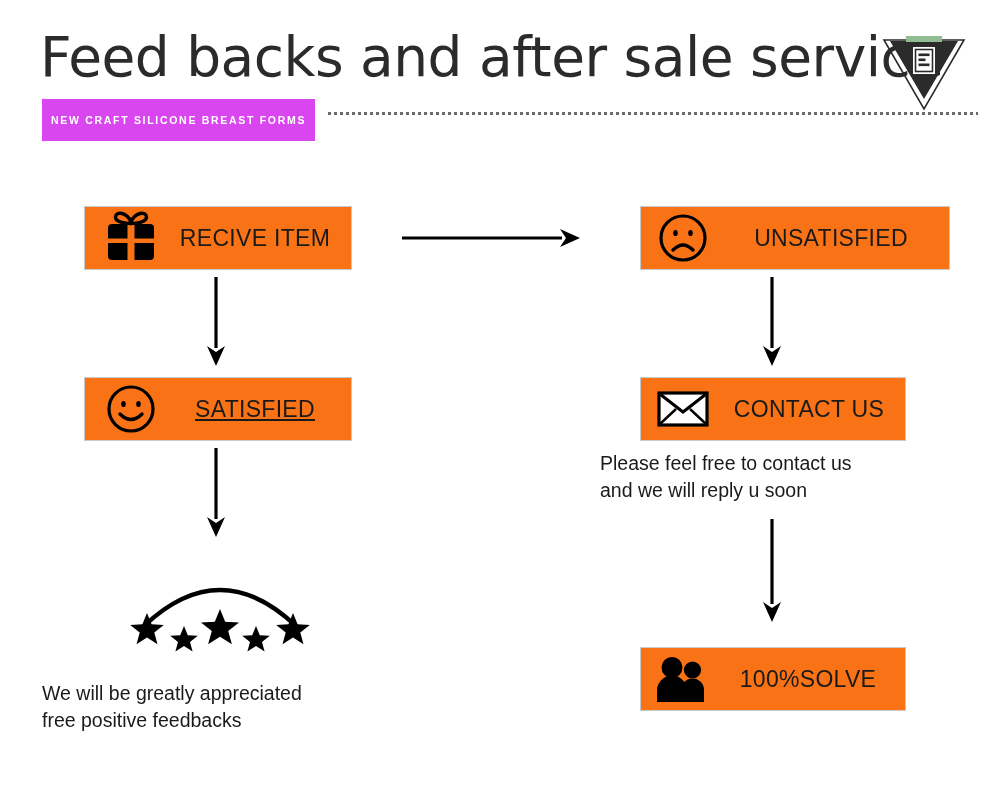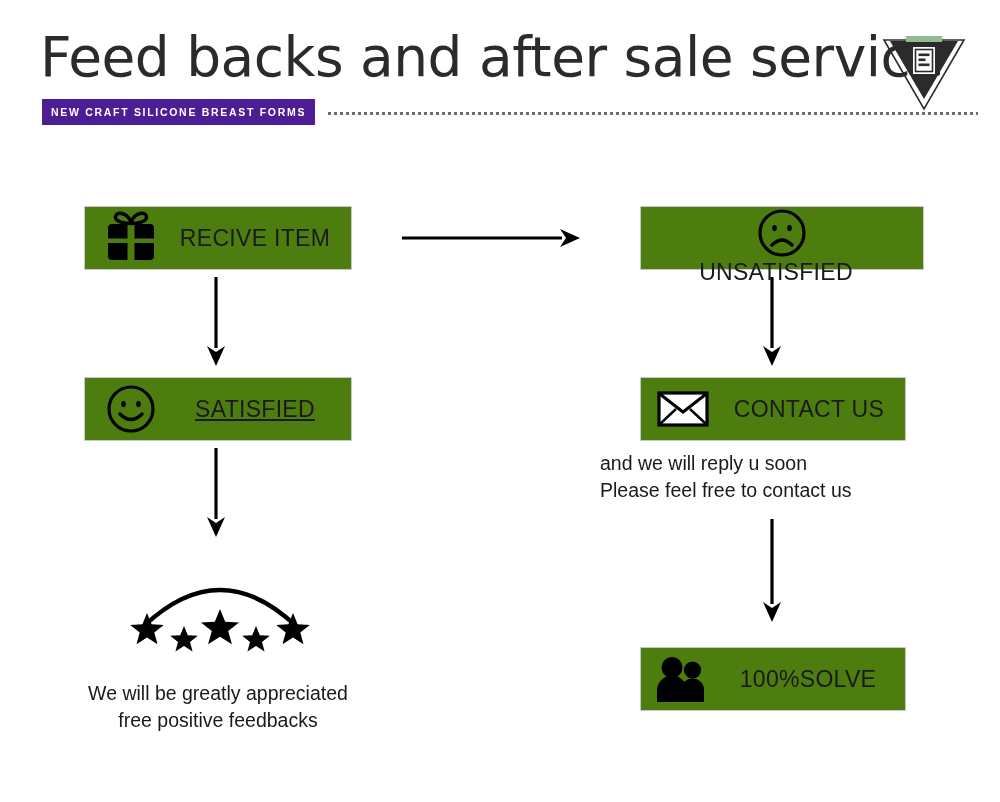--- a/index.html
+++ b/index.html
@@ -33,22 +33,22 @@
     color: #2b2b2b;
     white-space: nowrap;
     line-height: 1;
     font-family: "DejaVu Sans", sans-serif;
   }
   #subtitle-banner {
     position: absolute;
     left: 42px;
     top: 99px;
     height: 18px;
-    background: #4c1d95;
-    padding: 4px 9px;
+    background: #d946ef;
+    padding: 12px 9px;
     display: flex;
     align-items: center;
   }
   #subtitle-text {
     color: #ffffff;
     font-size: 10.5px;
     font-weight: bold;
     letter-spacing: 1.7px;
     white-space: nowrap;
     line-height: 1;
@@ -74,21 +74,21 @@
     top: 25px;
     width: 88px;
     height: 86px;
   }
   #logo svg { display: block; }
 
   
   .flow-box {
     position: absolute;
     border: 1px solid #c9c9c9;
-    background: #4d7c0f;
+    background: #f97316;
     box-sizing: border-box;
     display: flex;
     align-items: center;
   }
   .flow-box .box-icon {
     flex: 0 0 auto;
     display: flex;
     align-items: center;
     justify-content: center;
   }
@@ -98,21 +98,21 @@
     font-size: 23px;
     font-weight: 400;
     letter-spacing: 0.3px;
     color: #1a1a1a;
     font-family: "Liberation Sans", sans-serif;
     white-space: nowrap;
   }
 
   #box-receive-item { left: 84px;  top: 206px; width: 268px; height: 64px; }
   #box-satisfied    { left: 84px;  top: 377px; width: 268px; height: 64px; text-decoration: underline; }
-  #box-unsatisfied  { left: 640px; top: 206px; width: 284px; height: 64px; flex-direction: column; }
+  #box-unsatisfied  { left: 640px; top: 206px; width: 310px; height: 64px; }
   #box-contact-us   { left: 640px; top: 377px; width: 266px; height: 64px; }
   #box-solve        { left: 640px; top: 639px; width: 266px; height: 64px; margin-top: 8px; }
 
   #box-receive-item .box-icon { width: 92px; }
   #box-satisfied .box-icon    { width: 92px; }
   #box-unsatisfied .box-icon  { width: 84px; }
   #box-contact-us .box-icon   { width: 84px; }
   #box-solve .box-icon        { width: 84px; }
 
   #box-receive-item .box-label { padding-right: 18px; }
@@ -145,21 +145,20 @@
     position: absolute;
     font-size: 19.5px;
     line-height: 27px;
     color: #1a1a1a;
     font-family: "Liberation Sans", sans-serif;
   }
   #caption-feedback {
     left: 42px;
     top: 680px;
     width: 352px;
-    text-align: center;
   }
   #caption-contact {
     left: 600px;
     top: 450px;
     width: 340px;
     text-align: left;
   }
   .caption .cap-line { display: block; white-space: nowrap; }
 </style>
 </head>
@@ -294,22 +293,22 @@
       <rect x="2" y="4" width="48" height="32" fill="#ffffff" stroke="#000" stroke-width="3.2"></rect>
       <path d="M3.5 5.5 L26 23 L48.5 5.5" fill="none" stroke="#000" stroke-width="3"></path>
       <path d="M3.5 34.5 L19 20" fill="none" stroke="#000" stroke-width="2.4"></path>
       <path d="M48.5 34.5 L33 20" fill="none" stroke="#000" stroke-width="2.4"></path>
     </svg>
   </span>
   <span class="box-label">CONTACT US</span>
 </div>
 
 <div id="caption-contact" class="caption">
+  <span class="cap-line">Please feel free to contact us</span>
   <span class="cap-line">and we will reply u soon</span>
-  <span class="cap-line">Please feel free to contact us</span>
 </div>
 
 <div id="arrow-contact-to-solve" class="arrow">
   <svg width="40" height="106" viewBox="0 0 40 106" xmlns="http://www.w3.org/2000/svg">
     <line x1="20" y1="1" x2="20" y2="86" stroke="#000" stroke-width="3.2"></line>
     <polygon points="11,84 20,104 29,84 20,90" fill="#000"></polygon>
   </svg>
 </div>
 
 <div id="box-solve" class="flow-box">

